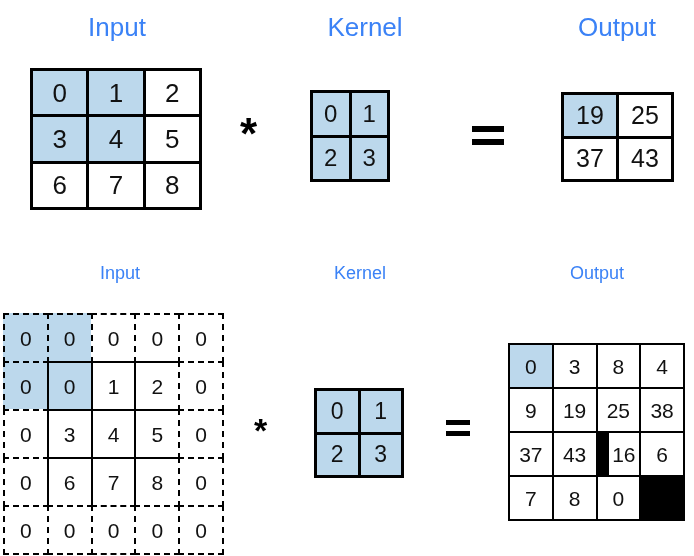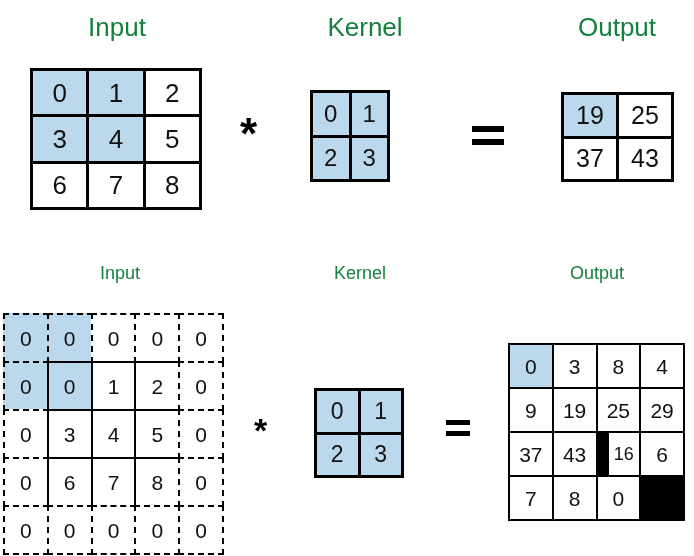--- a/index.html
+++ b/index.html
@@ -17,21 +17,21 @@
   }
   .stage {
     position: absolute;
     inset: 0;
   }
 
   
   .label {
     position: absolute;
     text-align: center;
-    color: #15803d;
+    color: #3b82f6;
     white-space: nowrap;
     line-height: 1;
   }
   .label-lg { font-size: 26px; }
   .label-sm { font-size: 18px; }
 
   
   .op {
     position: absolute;
     color: #000;
@@ -197,24 +197,24 @@
               grid-template-columns:repeat(4,1fr); grid-template-rows:repeat(4,1fr);">
     <div class="cell hl" style="font-size:21px;">0</div>
     <div class="cell" style="font-size:21px;">3</div>
     <div class="cell" style="font-size:21px;">8</div>
     <div class="cell" style="font-size:21px;">4</div>
 
     <div class="cell" style="font-size:21px;">9</div>
     <div class="cell" style="font-size:21px;">19</div>
     <div class="cell" style="font-size:21px;">25</div>
 
-    <div class="cell" style="font-size:21px;">29</div>
+    <div class="cell" style="font-size:21px;">38</div>
     <div class="cell" style="font-size:21px;">37</div>
     <div class="cell" style="font-size:21px;">43</div>
-    <div class="cell" style="font-size:18px;margin-left:11px;">16</div>
+    <div class="cell" style="font-size:21px;margin-left:11px;">16</div>
 
     <div class="cell" style="font-size:21px;">6</div>
     <div class="cell" style="font-size:21px;">7</div>
     <div class="cell" style="font-size:21px;">8</div>
     <div class="cell" style="font-size:21px;">0</div>
   </div>
 
 </div>
 
 </body></html>

